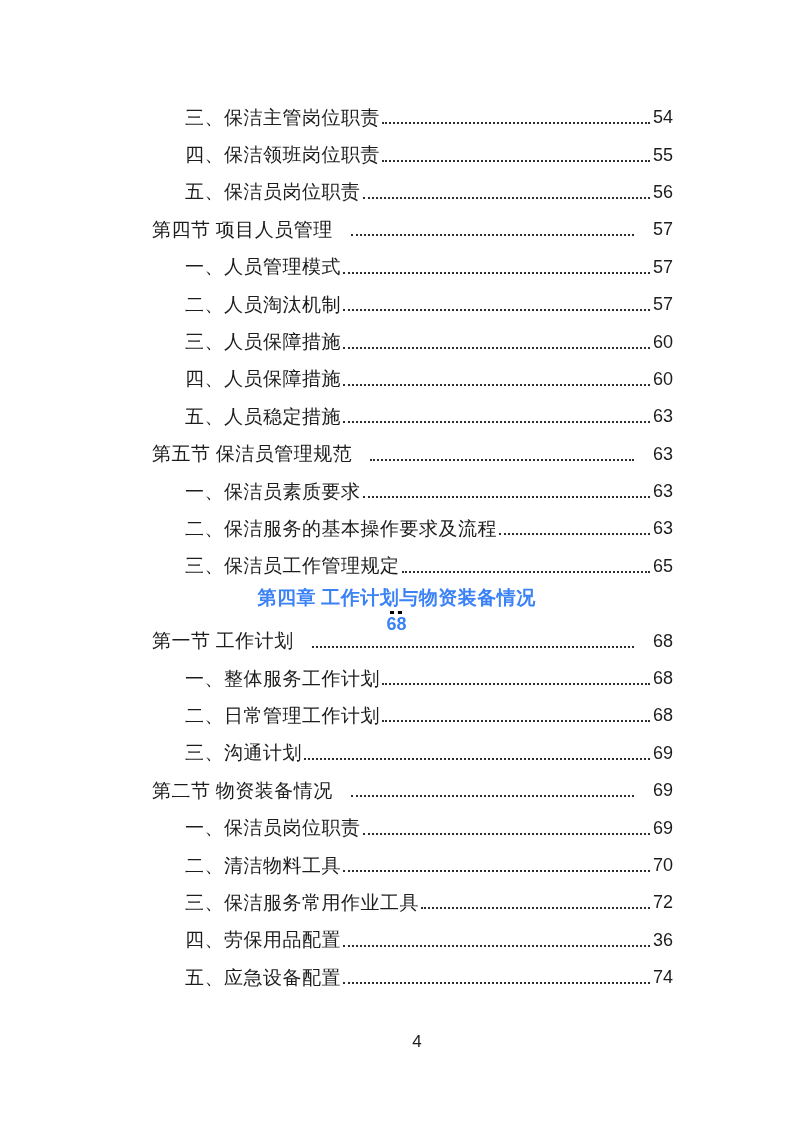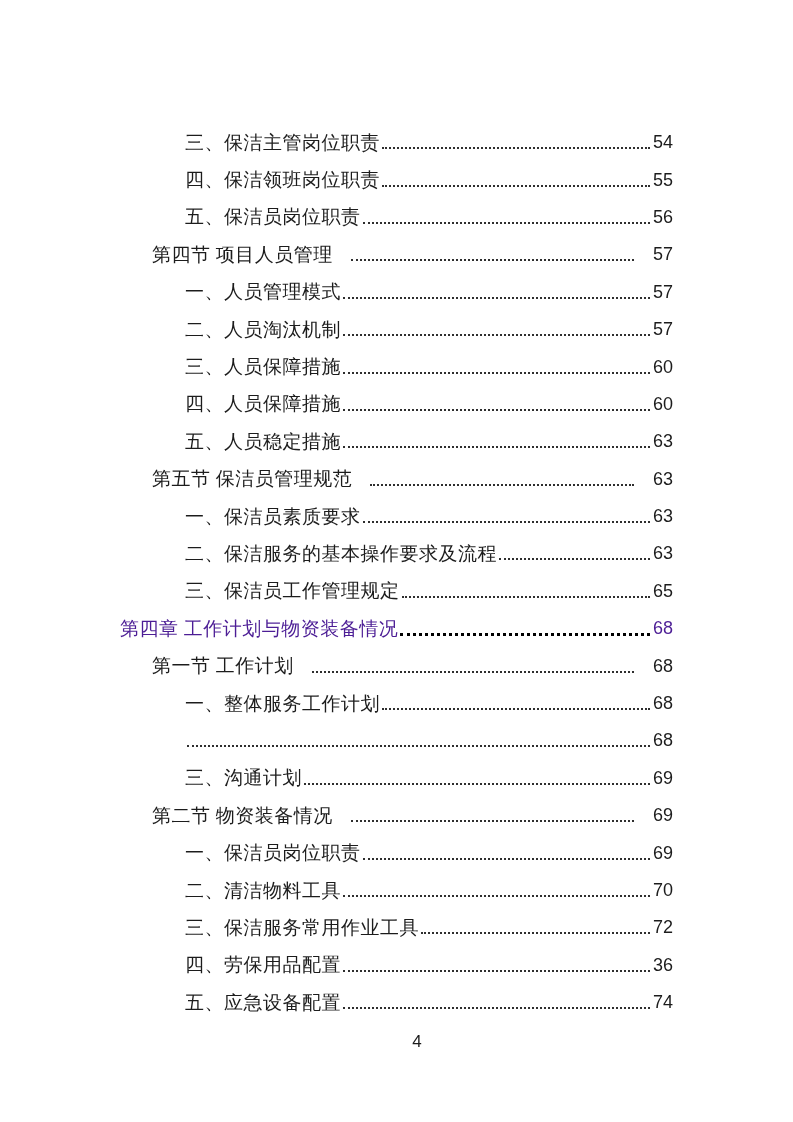--- a/index.html
+++ b/index.html
@@ -12,31 +12,30 @@
     background: #ffffff;
     overflow: hidden;
     font-family: "Liberation Serif", "DejaVu Serif", serif;
     color: #1c1c1c;
   }
   .toc {
     position: absolute;
     left: 120px;
     top: 99px;
     width: 553px;
-    margin-top: 25px;
   }
   .toc-line {
     display: flex;
     align-items: center;
     height: 37.4px;
     font-size: 19px;
     letter-spacing: 0.5px;
     cursor: pointer;
   }
-  .lv-chapter { font-weight: normal; color: #4c1d95; }
+  .lv-chapter { font-weight: bold; color: #3b82f6; flex-direction: column; }
   .lv-section { padding-left: 32px; gap: 16px; }
   .lv-item    { padding-left: 65px; }
   .toc-title  { white-space: nowrap; }
   .dots {
     flex: 1;
     height: 13px;
     border-bottom: 2px dotted #2e2e2e;
     margin: 0 3px 0 2px;
     min-width: 12px;
   }
@@ -139,20 +138,21 @@
     <span class="toc-title">第一节 工作计划</span>
     <span class="dots"></span>
     <span class="toc-page">68</span>
   </div>
       <div class="toc-line lv-item">
     <span class="toc-title">一、整体服务工作计划</span>
     <span class="dots"></span>
     <span class="toc-page">68</span>
   </div>
       <div class="toc-line lv-item">
+    <span class="toc-title">二、日常管理工作计划</span>
     <span class="dots"></span>
     <span class="toc-page">68</span>
   </div>
       <div class="toc-line lv-item">
     <span class="toc-title">三、沟通计划</span>
     <span class="dots"></span>
     <span class="toc-page">69</span>
   </div>
       <div class="toc-line lv-section">
     <span class="toc-title">第二节 物资装备情况</span>

